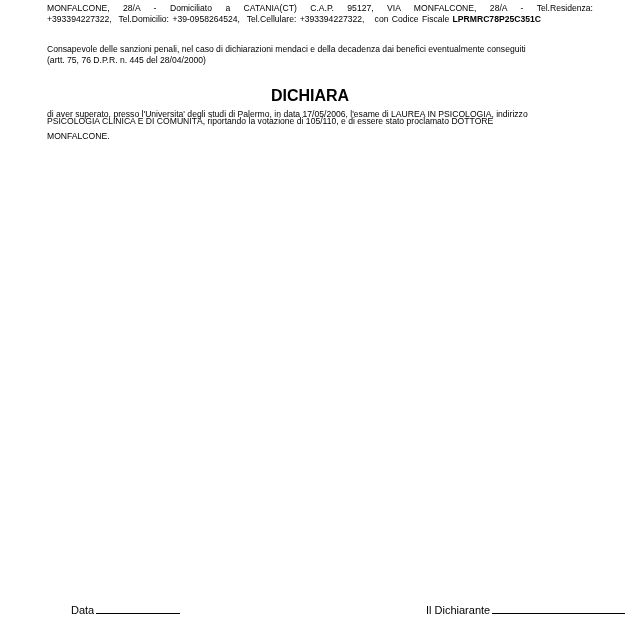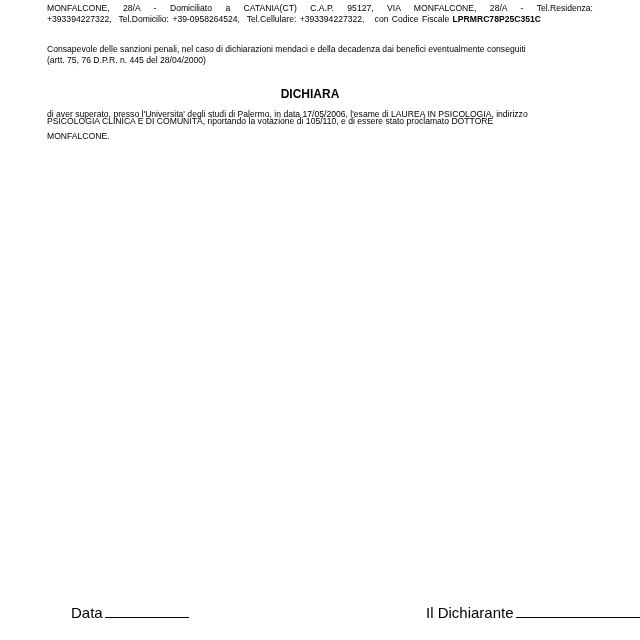--- a/index.html
+++ b/index.html
@@ -1,22 +1,22 @@
 <!DOCTYPE html>
 <html><head>
 <meta charset="utf-8">
 <style>
   html, body { margin:0; padding:0; background:#ffffff; }
   body { width:640px; height:640px; position:relative; overflow:hidden;
          font-family:"Liberation Sans", sans-serif; color:#000; font-size:8.6px; }
   .line { position:absolute; white-space:nowrap; line-height:11px; }
   .just { position:absolute; left:47px; width:546px; text-align:justify; text-align-last:justify; line-height:11px; white-space:nowrap; }
   .bold { font-weight:bold;margin-top:8px; }
-  .title { position:absolute; left:0; width:620px; text-align:center; top:87px; font-size:12px; font-weight:bold; }
-  .sig { position:absolute; top:604px; font-size:15px; white-space:nowrap;padding-left:24px; }
+  .title { position:absolute; left:0; width:620px; text-align:center; top:87px; font-size:16px; font-weight:bold; }
+  .sig { position:absolute; top:604px; font-size:11px; white-space:nowrap;padding-left:24px; }
   .uline { display:inline-block; border-bottom:1px solid #000; height:8px; vertical-align:baseline; margin-left:2px; }
 </style>
 </head>
 <body>
 
 <div>
 
   <div class="just" style="top:3px;">MONFALCONE, 28/A - Domiciliato a CATANIA(CT) C.A.P. 95127, VIA MONFALCONE, 28/A - Tel.Residenza:</div>
   <div class="line" style="top:14px; left:47px; word-spacing:1px;">
     <span style="white-space:pre;">+393394227322,  Tel.Domicilio: +39-0958264524,  Tel.Cellulare: +393394227322,   con Codice Fiscale </span><span class="bold">LPRMRC78P25C351C</span>

